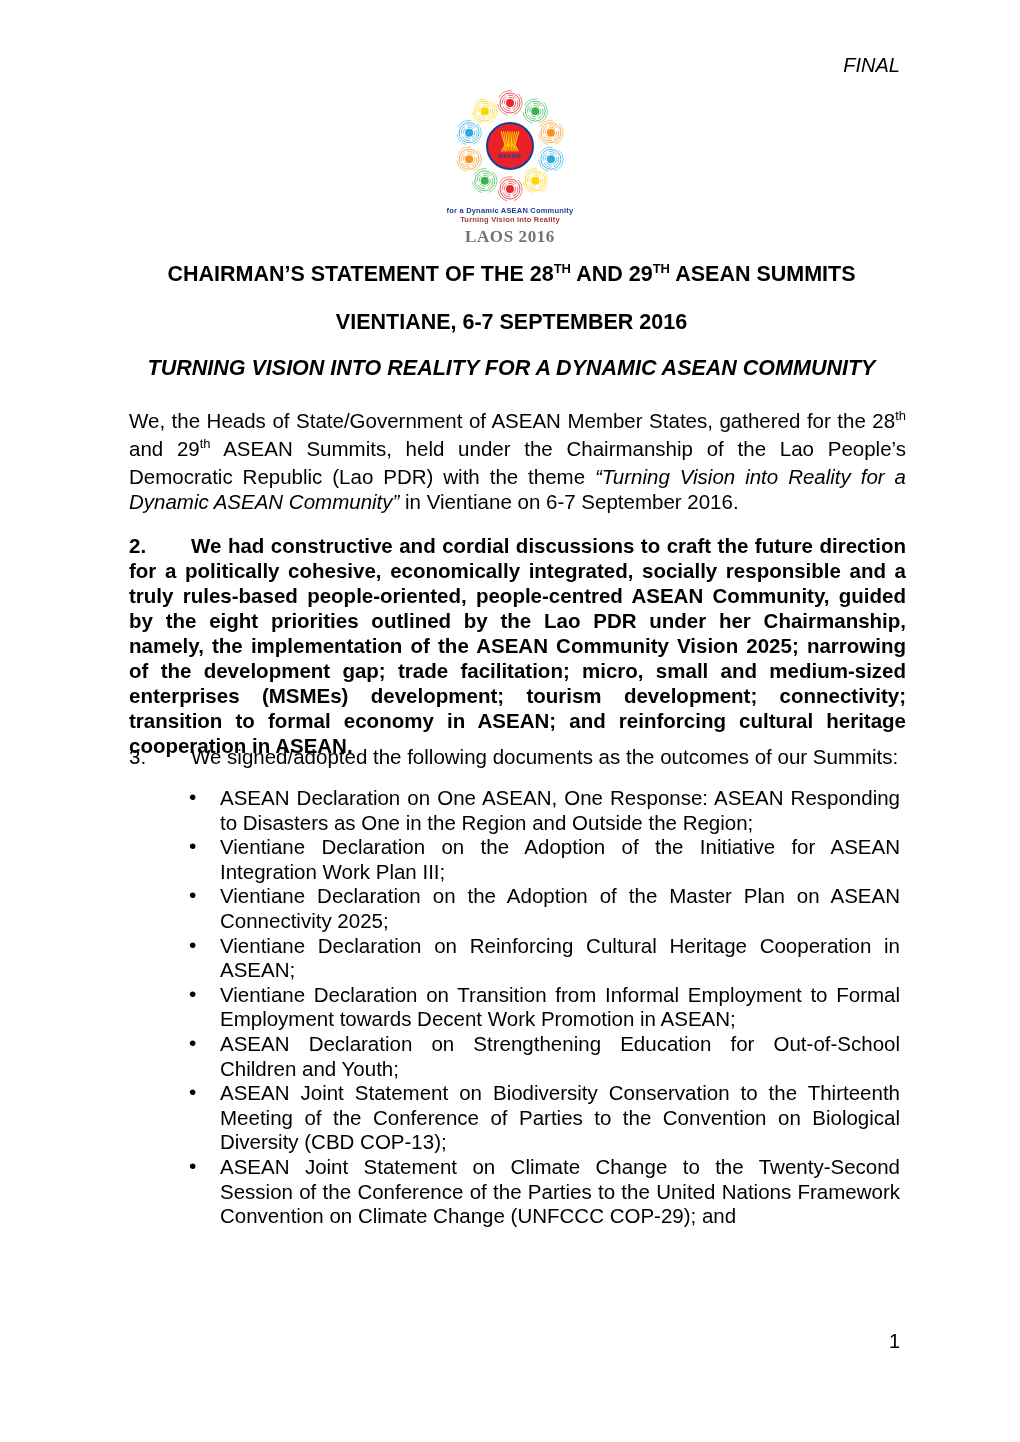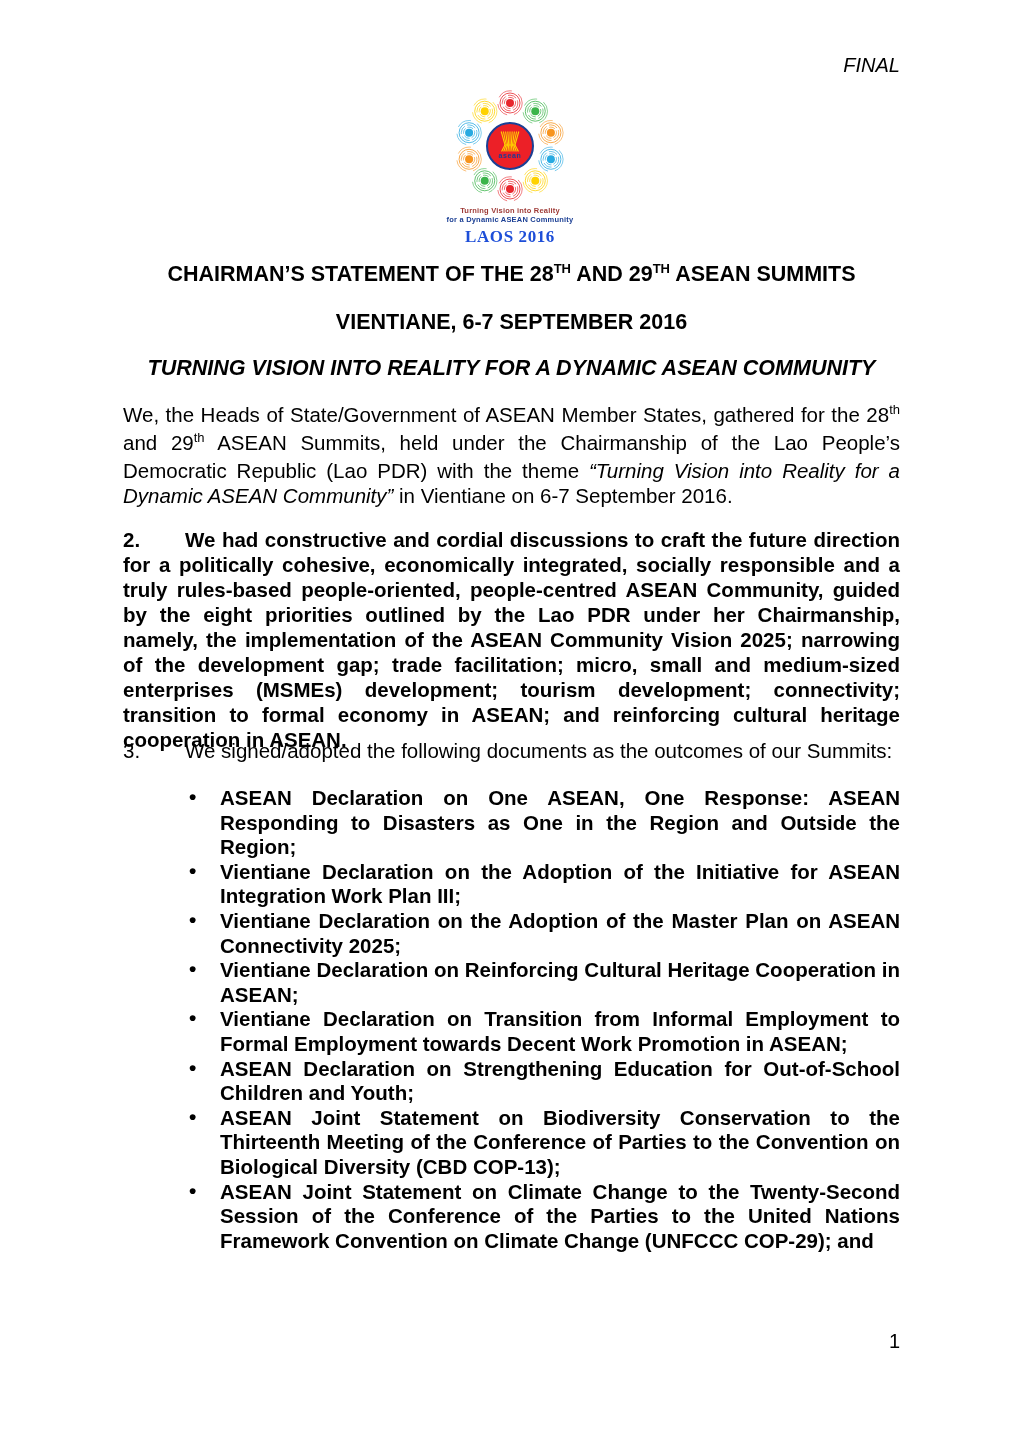--- a/index.html
+++ b/index.html
@@ -8,24 +8,24 @@
   .final{position:absolute;top:54px;right:120px;font-size:20px;font-style:italic;}
   .logo{position:absolute;top:86px;left:0;right:0;text-align:center;}
   .logo svg{display:block;margin:0 auto;}
   .tagline{font-size:7.5px;font-weight:bold;line-height:9px;letter-spacing:.2px;}
   .laos{font-family:"Liberation Serif",serif;font-weight:bold;font-size:17px;
         letter-spacing:.6px;margin-top:3px;}
   .blk{position:absolute;left:123px;width:777px;}
   .doc-h{font-size:21.5px;font-weight:bold;text-align:center;margin:0;}
   .doc-h.theme{font-style:italic;}
   .sup{font-size:13px;position:relative;top:-8px;font-weight:inherit;}
-  .body-text{font-size:20.5px;line-height:25px;text-align:justify;margin:0;}
+  .body-text{font-size:20.5px;line-height:25px;text-align:justify;margin:6px;}
   .body-text .em{font-style:italic;}
   .num{display:inline-block;width:62px;}
-  ul.docs{list-style:none;margin:0;padding:0;font-weight:bold;}
+  ul.docs{list-style:none;margin:0;padding:0;}
   ul.docs li{position:relative;padding-left:97px;font-size:20.5px;line-height:24.6px;
              text-align:justify;}
   ul.docs li::before{content:"\2022";position:absolute;left:66px;top:-1px;font-size:21px;}
   .pagenum{position:absolute;top:1330px;right:120px;font-size:20px;}
 </style>
 </head>
 <body>
 
 <div class="page">
 
@@ -123,23 +123,23 @@
             <line x1="62.4" y1="59.5" x2="64.4" y2="45.5" stroke="#ffd200" stroke-width="1.1"></line>
             <line x1="62.4" y1="58.5" x2="64.2" y2="65.5" stroke="#ffd200" stroke-width="1.1"></line>
             <line x1="63.6" y1="59.5" x2="66.6" y2="45.5" stroke="#ffd200" stroke-width="1.1"></line>
             <line x1="63.6" y1="58.5" x2="66.3" y2="65.5" stroke="#ffd200" stroke-width="1.1"></line>
             <line x1="64.8" y1="59.5" x2="68.8" y2="45.5" stroke="#ffd200" stroke-width="1.1"></line>
             <line x1="64.8" y1="58.5" x2="68.4" y2="65.5" stroke="#ffd200" stroke-width="1.1"></line>
           </g>
         <text x="60" y="71.5" text-anchor="middle" font-size="7" font-weight="bold" letter-spacing="0.6" fill="#1b3f94" font-family="Liberation Sans, sans-serif">asean</text>
       </g>
     </svg>
+    <div class="tagline" id="tag2" style="color: rgb(27, 63, 148);">for a Dynamic ASEAN Community</div>
     <div class="tagline" id="tag1" style="color: rgb(158, 58, 54);">Turning Vision into Reality</div>
-    <div class="tagline" id="tag2" style="color: rgb(27, 63, 148);">for a Dynamic ASEAN Community</div>
-    <div class="laos" id="laos-title" style="color: #1d4ed8;">LAOS 2016</div>
+    <div class="laos" id="laos-title" style="color: #737373;">LAOS 2016</div>
   </div>
 
   <div class="blk doc-h" style="top:262px;">
     <span>CHAIRMAN’S STATEMENT OF THE 28</span><span class="sup">TH</span><span> AND 29</span><span class="sup">TH</span><span> ASEAN SUMMITS</span>
   </div>
 
   <div class="blk doc-h" style="top:310px;">VIENTIANE, 6-7 SEPTEMBER 2016</div>
 
   <div class="blk doc-h theme" style="top:356px;">TURNING VISION INTO REALITY FOR A DYNAMIC ASEAN COMMUNITY</div>
 

